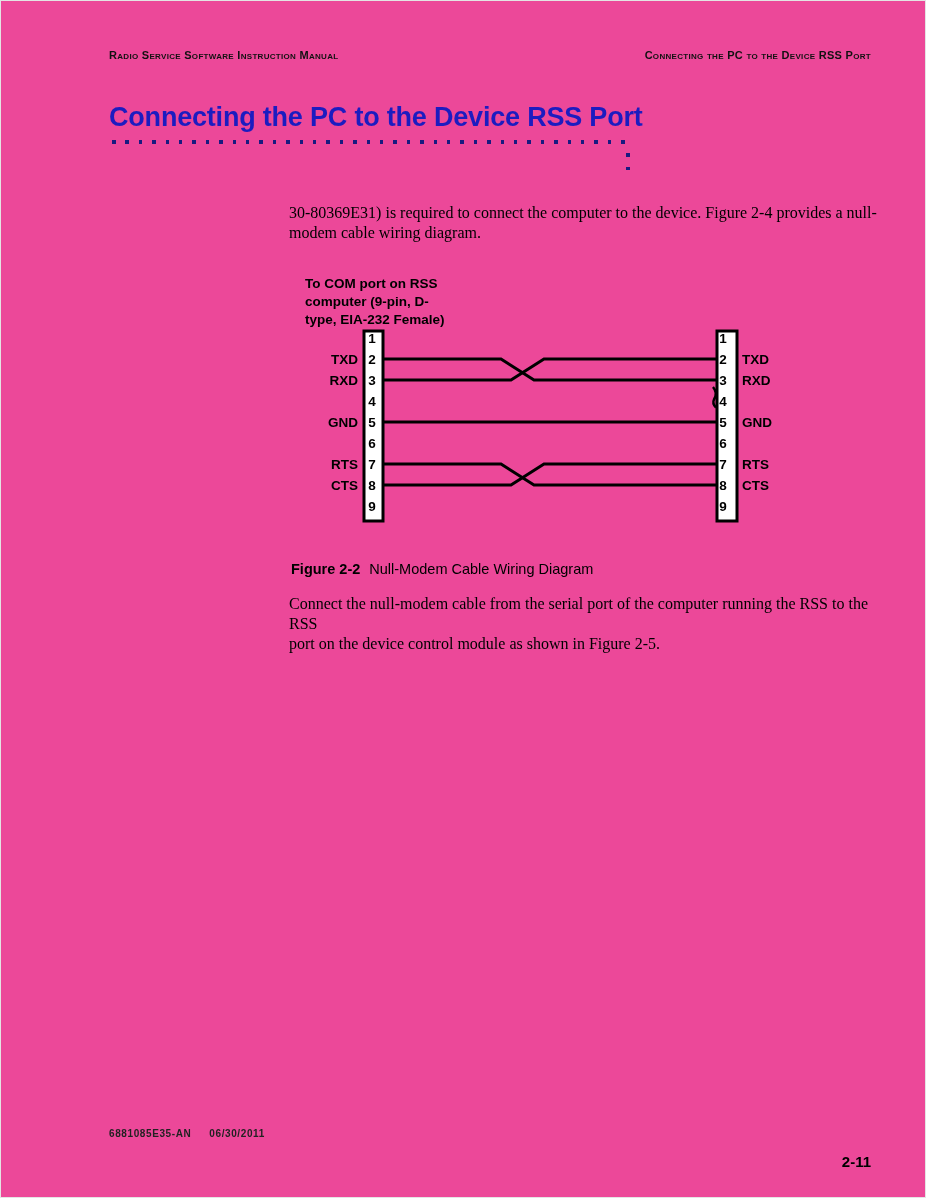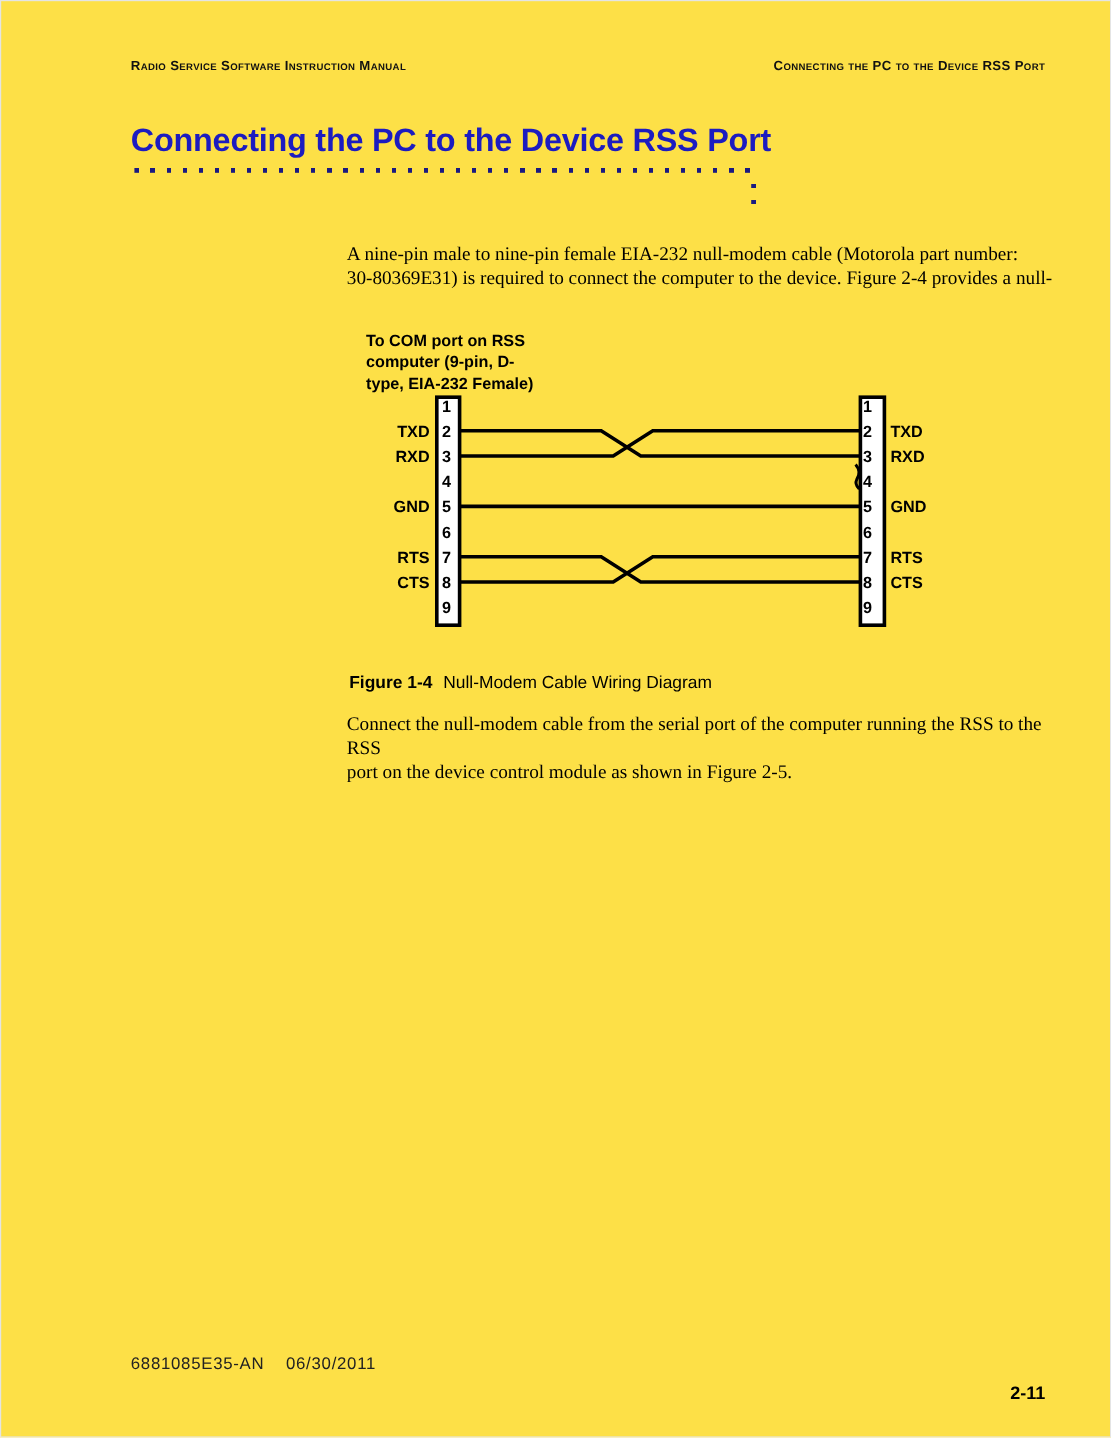--- a/index.html
+++ b/index.html
@@ -1,18 +1,18 @@
 <!DOCTYPE html>
 <html style="--dotblue: #1a1a80;"><head>
 <meta charset="utf-8">
 <style>
   html,body { margin:0; padding:0; background:#ffffff; }
   .page {
     position:relative; width:926px; height:1198px; margin:0 auto;
-    background:#fde047; overflow:hidden;
+    background:#ec4899; overflow:hidden;
     border:1px solid #e4e4e4; box-sizing:border-box;
     font-family:"Liberation Sans", sans-serif; color:#000;
   }
   
   .running-header {
     position:absolute; top:48px; left:108px; right:54px;
     display:flex; justify-content:space-between;
     font-size:11px; font-weight:600; font-variant:small-caps;
     letter-spacing:0.3px; color:#111;
   }
@@ -47,21 +47,21 @@
   .conn-label.left  { left:304px; }
   .conn-label.right { left:645px; }
   
   .fig-caption {
     position:absolute; left:290px; top:560px; font-size:14.5px; color:#000;
   }
   .fig-caption .cap-label { font-weight:bold; margin-right:9px; }
   
   .footer-left {
     position:absolute; left:108px; top:1127px;
-    font-size:14px; font-weight:400; letter-spacing:0.6px; color:#222;
+    font-size:10px; font-weight:700; letter-spacing:0.6px; color:#222;
   }
   .footer-left .f-date { margin-left:18px; }
   .footer-page {
     position:absolute; right:54px; top:1124px;
     font-size:15px; font-weight:bold; color:#000;margin-top:28px;
   }
   
   .diagram-svg { position:absolute; left:280px; top:325px; }
   .diagram-svg text {
     font-family:"Liberation Sans", sans-serif;
@@ -76,22 +76,22 @@
   <div class="running-header">
     <span>Radio Service Software Instruction Manual</span>
     <span>Connecting the PC to the Device RSS Port</span>
   </div>
 
   <h1 class="chapter-title" style="color: rgb(28, 28, 192);">Connecting the PC to the Device RSS Port</h1>
   <div class="dot-row"></div>
   <div class="dot-col"></div>
 
   <div class="body-par intro-par">
-      <div>A nine-pin male to nine-pin female EIA-232 null-modem cable (Motorola part number:</div>
       <div>30-80369E31) is required to connect the computer to the device. Figure 2-4 provides a null-</div>
+      <div>modem cable wiring diagram.</div>
     </div>
 
   <div class="conn-label left">
       <div>To COM port on RSS</div>
       <div>computer (9-pin, D-</div>
       <div>type, EIA-232 Female)</div>
     </div>
 
   <svg id="diagram-svg" class="diagram-svg" width="520" height="212" viewBox="280 325 520 212">
     <rect x="363" y="330" width="19" height="190" fill="#ffffff" stroke="#000" stroke-width="3"></rect>
@@ -128,21 +128,21 @@
         <text x="741" y="426" text-anchor="start">GND</text>
         <text x="357" y="468" text-anchor="end">RTS</text>
         <text x="741" y="468" text-anchor="start">RTS</text>
         <text x="357" y="489" text-anchor="end">CTS</text>
         <text x="741" y="489" text-anchor="start">CTS</text>
       </g>
     <path d="M712,386 c3.5,4 3.5,8.5 1,12.5 c-1.5,3 -0.5,5.5 2,8" fill="none" stroke="#000" stroke-width="2.5"></path>
   </svg>
 
   <div class="fig-caption">
-    <span class="cap-label">Figure 1-4</span><span>Null-Modem Cable Wiring Diagram</span>
+    <span class="cap-label">Figure 2-2</span><span>Null-Modem Cable Wiring Diagram</span>
   </div>
 
   <div class="body-par outro-par">
       <div>Connect the null-modem cable from the serial port of the computer running the RSS to the RSS</div>
       <div>port on the device control module as shown in Figure 2-5.</div>
     </div>
 
   <div class="footer-left">
     <span>6881085E35-AN</span><span class="f-date">06/30/2011</span>
   </div>

